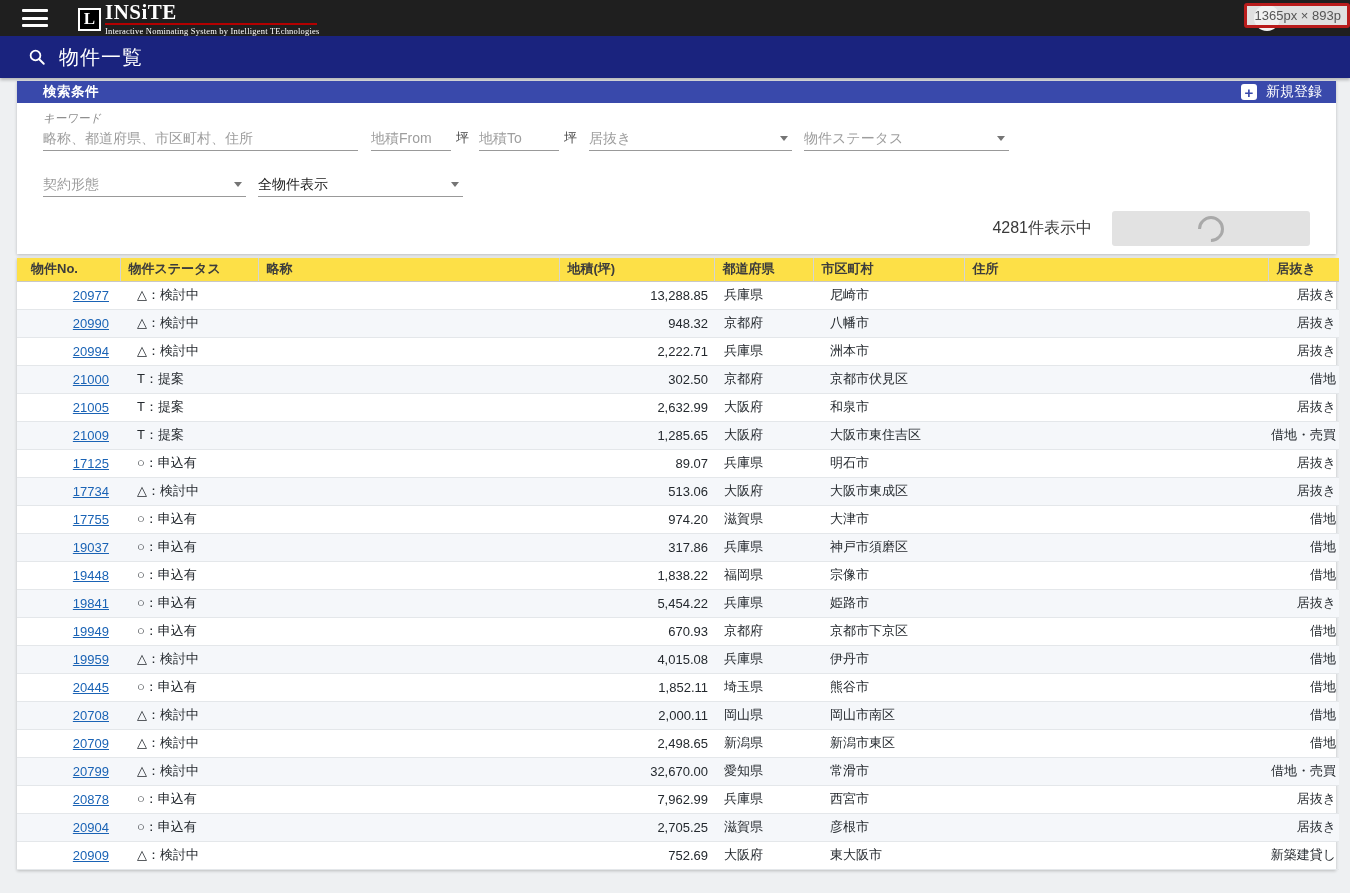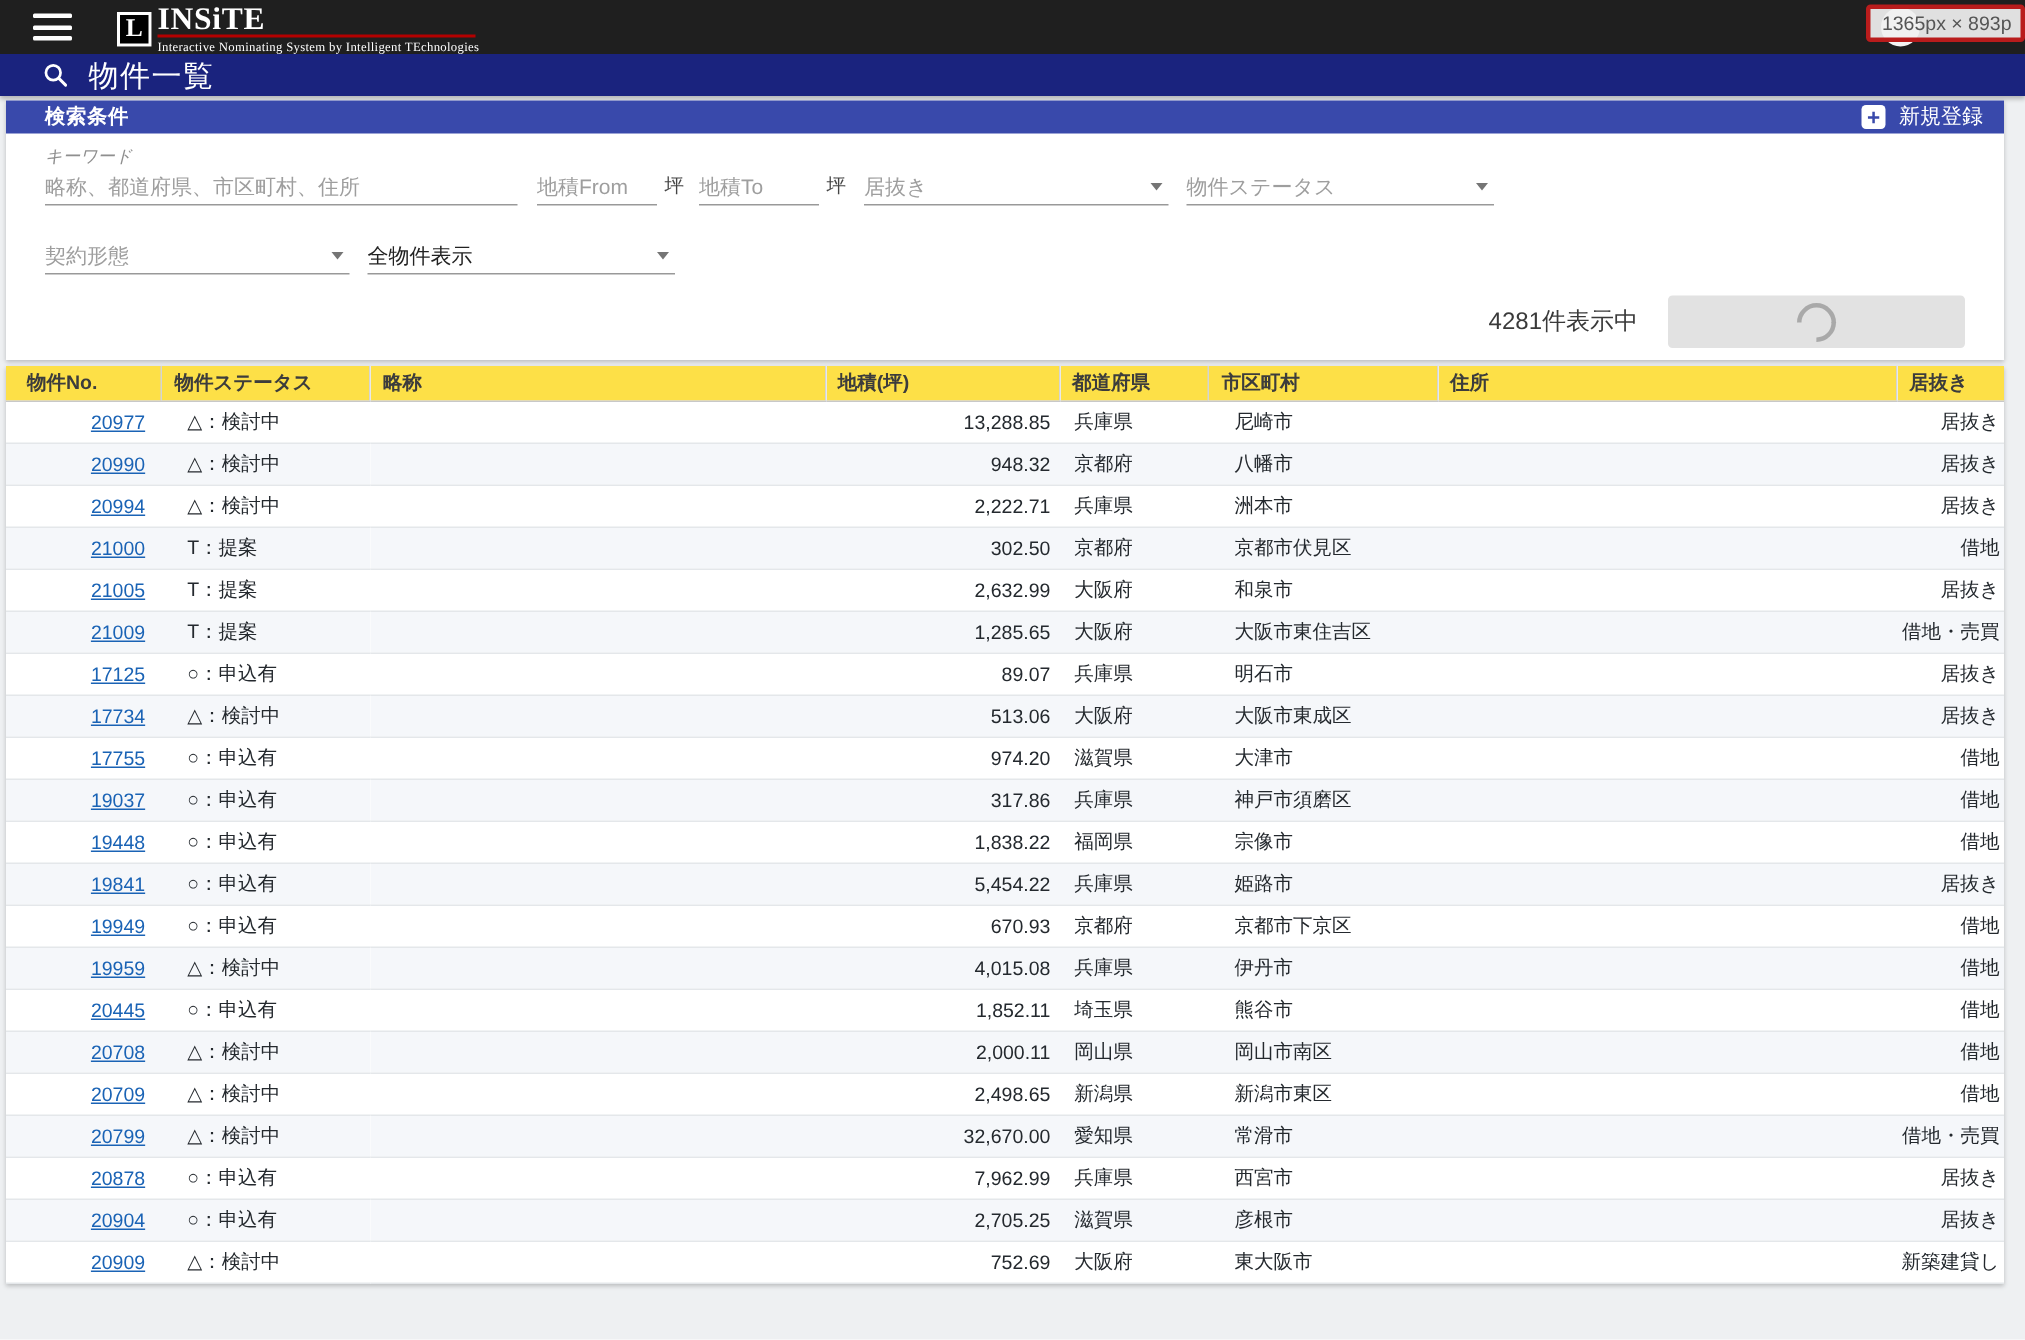--- a/index.html
+++ b/index.html
@@ -40,28 +40,28 @@
   }
   .size-badge {
     position:absolute; top:3px; right:0; height:25px;
     background:rgba(241,241,241,.92); border:3px solid #b91c1c; border-radius:3px;
     display:flex; align-items:center; padding:0 6px 0 8px;
     font-size:13px; color:#555; white-space:nowrap;
   }
 
   
   .appbar {
-    height:28px; background:#1a237e; display:flex; align-items:center;
+    height:42px; background:#1a237e; display:flex; align-items:center;
     box-shadow:0 2px 3px rgba(0,0,0,.25);
   }
   .appbar .search-glyph { margin-left:28px; width:18px; height:18px; }
   .appbar-title { color:#fff; font-size:20px; margin-left:13px; letter-spacing:1px; }
 
   
-  .page { padding:3px 14px 0 4px; }
+  .page { padding:3px 14px 0 17px; }
 
   .card { background:#fff; box-shadow:0 1px 3px rgba(0,0,0,.22); }
 
   .card-header {
     height:22px; background:#3949ab; color:#fff;
     display:flex; align-items:center; justify-content:space-between;
     padding:0 14px 0 26px;
   }
   .card-header-title { font-size:13.5px; font-weight:bold; letter-spacing:.5px; }
   .new-btn { display:flex; align-items:center; cursor:pointer; }

